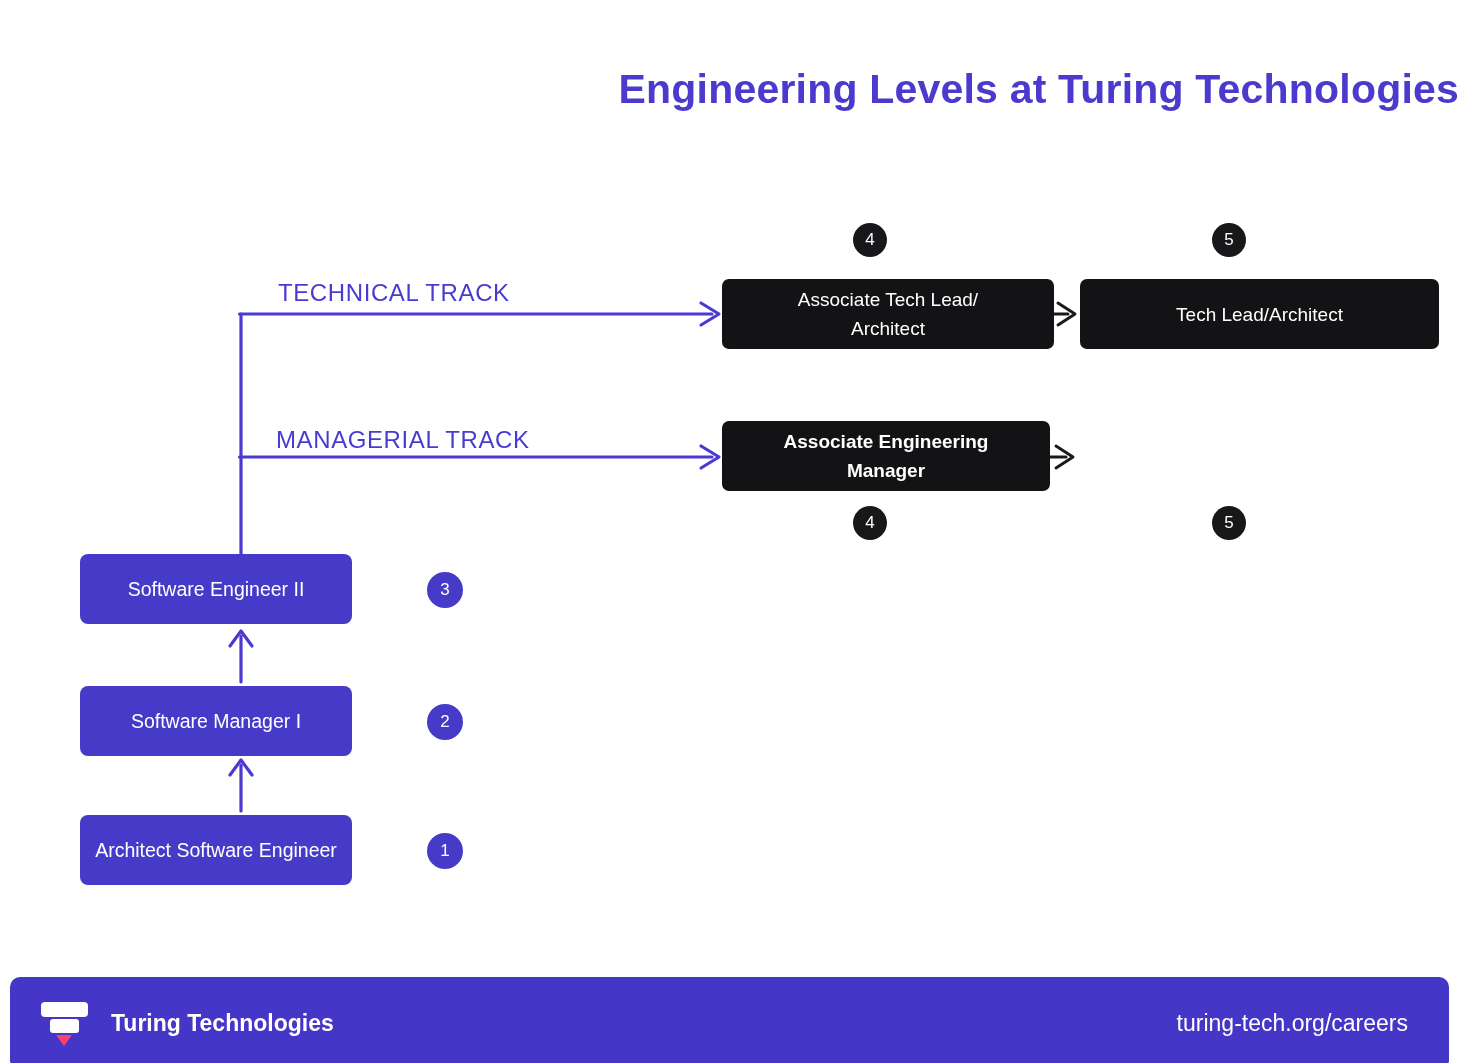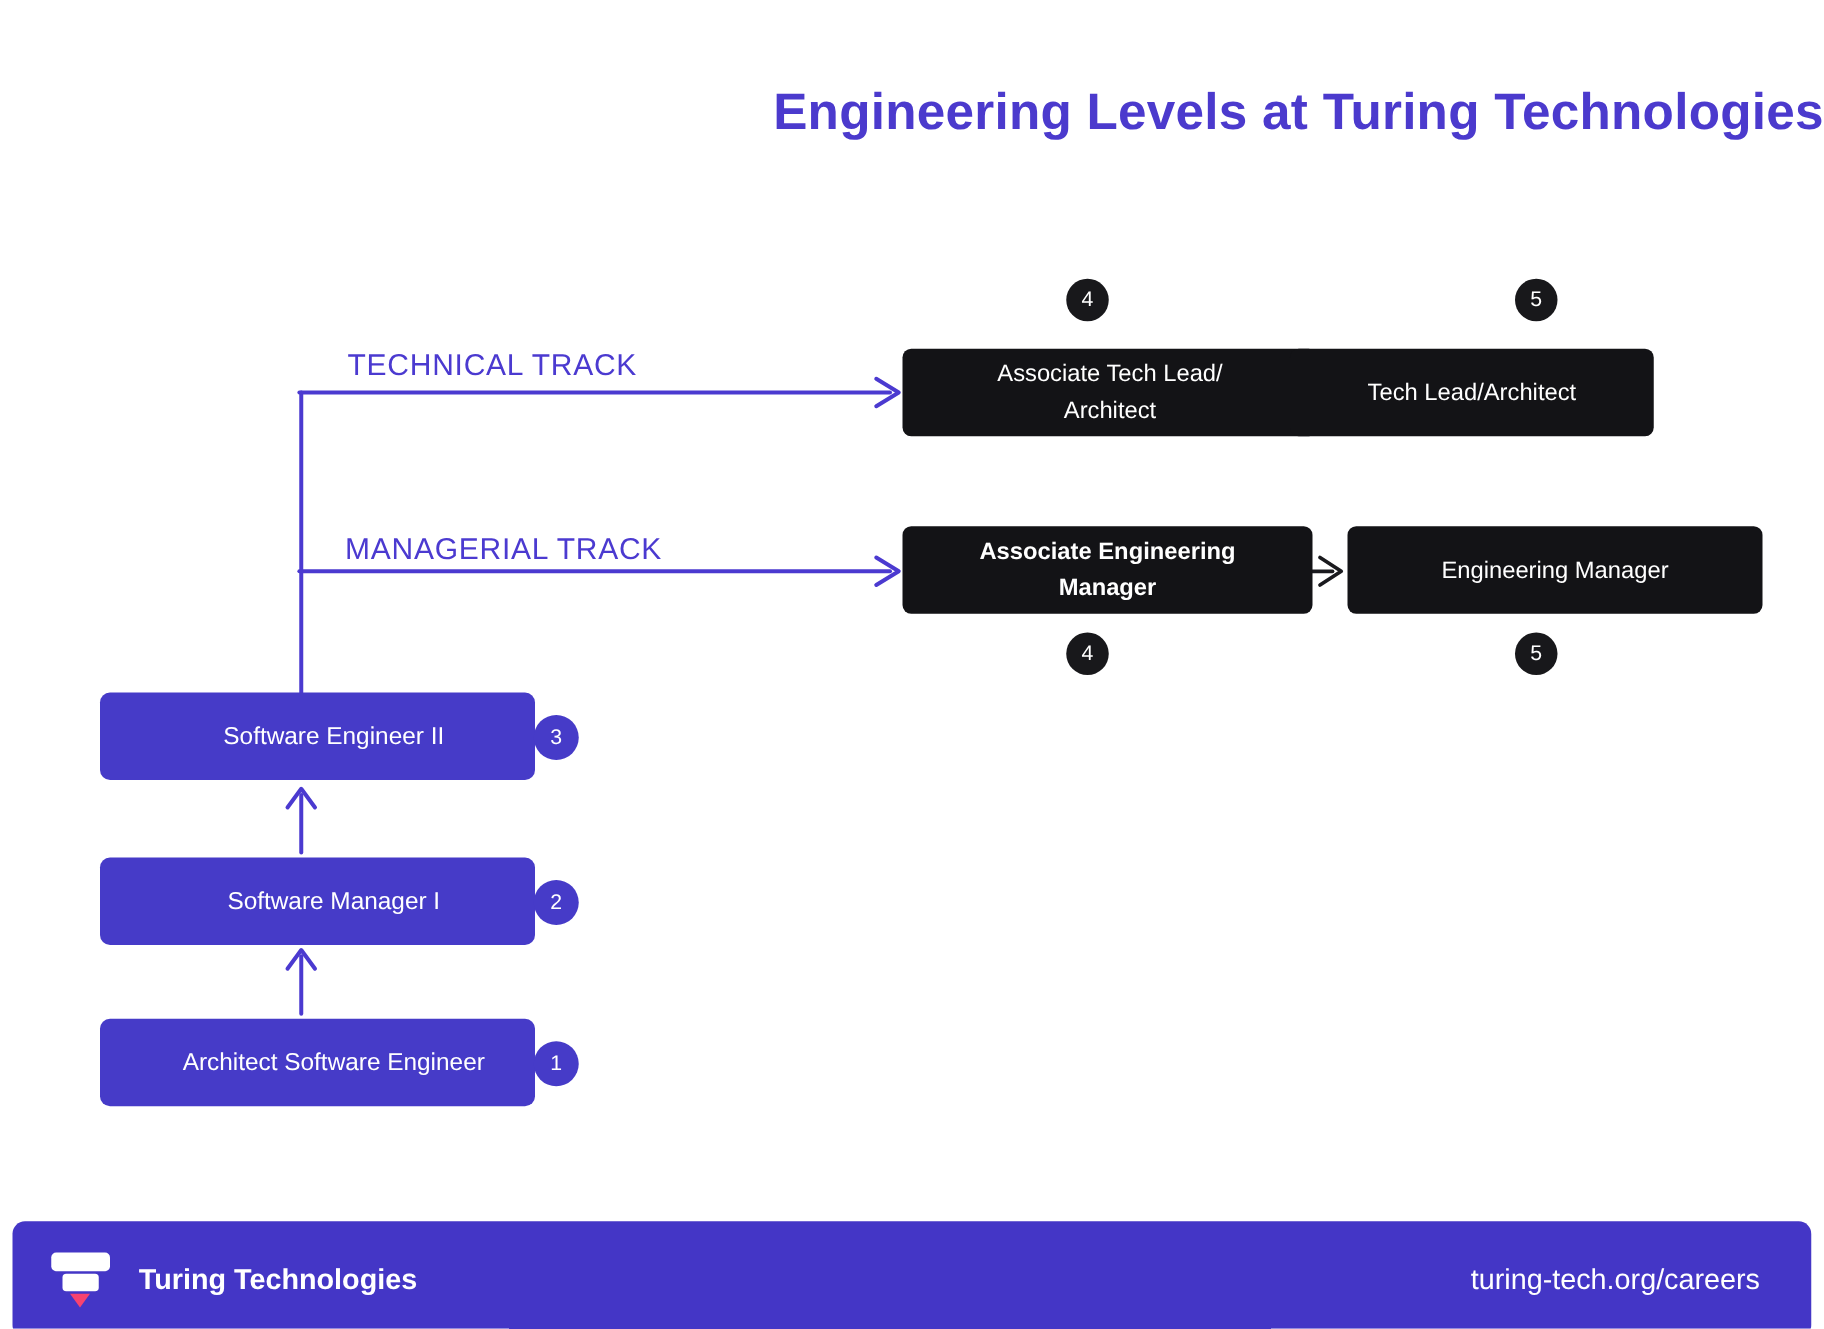--- a/index.html
+++ b/index.html
@@ -14,21 +14,21 @@
   .track-label {
     position:absolute; font-size:24px; font-weight:500; color:#4B3AD0; letter-spacing:0.6px;
   }
   .lines-overlay { position:absolute; left:0; top:0; pointer-events:none; }
 
   .box {
     position:absolute; display:flex; flex-direction:column; align-items:center;
     justify-content:center; text-align:center; color:#ffffff;
   }
   .box-purple {
-    width:322px; height:70px; background:#463BC8; border-radius:8px; font-size:19.5px;padding-left:26px;
+    width:272px; height:70px; background:#463BC8; border-radius:8px; font-size:19.5px;
   }
   .box-black {
     width:332px; height:70px; background:#131316; border-radius:7px;
     font-size:19px; line-height:29px;
   }
   .box span { display:block; }
 
   .level-circle {
     position:absolute; border-radius:50%; color:#ffffff; display:flex;
     align-items:center; justify-content:center; font-size:17px; font-weight:500;
@@ -83,32 +83,28 @@
   <div class="track-label" style="left:278px; top:279px;">TECHNICAL TRACK</div>
   <div class="track-label" style="left:276px; top:426px;">MANAGERIAL TRACK</div>
 
   <div class="level-circle circle-black" style="left:853px; top:223px;">4</div>
   <div class="level-circle circle-black" style="left:1212px; top:223px;">5</div>
 
   <div class="box box-black" style="left:722px; top:279px;">
     <span>Associate Tech Lead/</span>
     <span>Architect</span>
   </div>
-  <div class="box box-black" style="left:1032px; top:279px; width:291px;">
+  <div class="box box-black" style="left:1080px; top:279px; width:359px;">
     <span>Tech Lead/Architect</span>
     <span></span>
   </div>
 
   <div class="box box-black" style="left:722px; top:421px; width:328px;font-weight:bold;">
     <span>Associate Engineering</span>
     <span>Manager</span>
-  </div>
-  <div class="box box-black" style="left:1078px; top:421px;">
-    <span>Engineering Manager</span>
-    <span></span>
   </div>
 
   <div class="level-circle circle-black" style="left:853px; top:506px;">4</div>
   <div class="level-circle circle-black" style="left:1212px; top:506px;">5</div>
 
   <div class="box box-purple" style="left:80px; top:554px;">
     <span>Software Engineer II</span>
   </div>
   <div class="level-circle circle-purple" style="left:427px; top:572px;">3</div>
 

